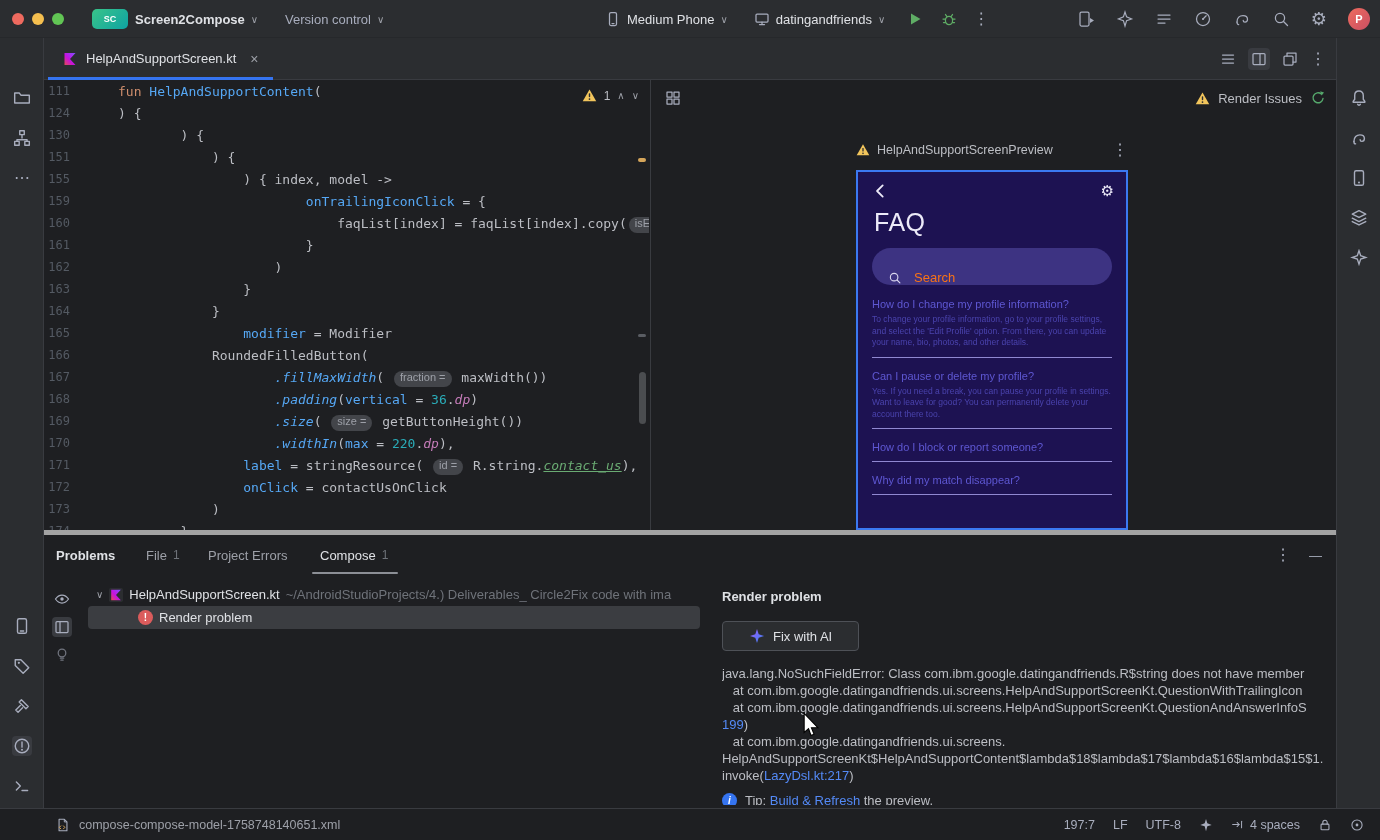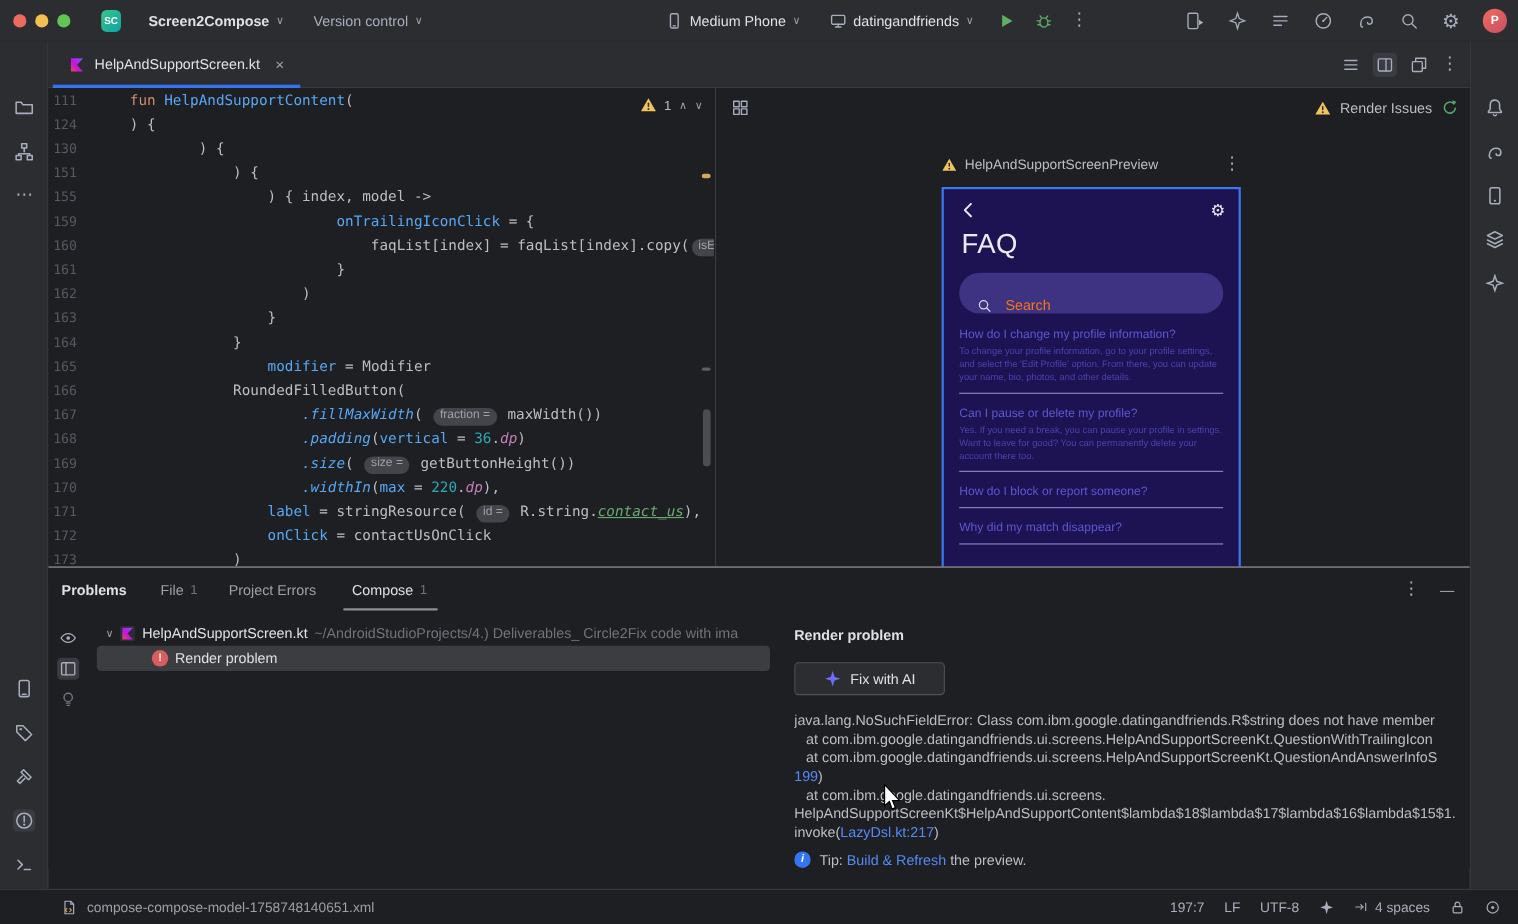--- a/index.html
+++ b/index.html
@@ -8,21 +8,21 @@
         font-family:"Liberation Sans",sans-serif; font-size:13px; color:#DFE1E5; cursor:default; }
   .abs{ position:absolute; }
   svg{ display:block; }
   .ic{ width:18px; height:18px; }
   .ic16{ width:16px; height:16px; }
   .stroke{ fill:none; stroke:#A8ADBD; stroke-width:1.25; stroke-linecap:round; stroke-linejoin:round; }
 
   
   #titlebar{ left:0; top:0; width:1380px; height:38px; background:#2B2D30; border-bottom:1px solid #26282B; }
   .light{ position:absolute; top:13px; width:12px; height:12px; border-radius:50%; }
-  #chip-sc{ position:absolute; left:92px; top:9px; width:18px; height:20px; border-radius:5px;
+  #chip-sc{ position:absolute; left:92px; top:9px; width:36px; height:20px; border-radius:5px;
             background:linear-gradient(135deg,#39C489,#0FA3A3); color:#fff; font-size:9px; font-weight:bold;
             display:flex; align-items:center; justify-content:center; }
   .tb-item{ position:absolute; top:0; height:38px; display:flex; align-items:center; gap:6px;margin-left:13px; }
   .tb-name{ font-weight:600; color:#DFE1E5; }
   .tb-dim{ color:#A8ADBD; }
   .chev{ color:#9DA0A8; font-size:10px; }
   #tb-center{ left:592px; }
   #tb-right{ right:10px; gap:21px; }
   .avatar{ width:22px; height:22px; border-radius:50%; background:linear-gradient(135deg,#EE6B5E,#C94F63);
            color:#fff; font-size:11px; font-weight:bold; display:flex; align-items:center; justify-content:center; }
@@ -69,21 +69,21 @@
   #frame .top-icons{ position:absolute; left:14px; right:12px; top:10px; display:flex; align-items:center; }
   #faq-title{ position:absolute; left:16px; top:36px; font-size:25px; color:#ECEAF8; letter-spacing:.5px; }
   #pill{ position:absolute; left:14px; top:76px; width:240px; height:37px; border-radius:19px; background:#3D3382;
          display:flex; align-items:flex-end; gap:12px; padding:0 16px; color:#f97316; font-size:13px; }
   #faq-list{ position:absolute; left:14px; top:126px; width:240px; }
   .faq-q{ color:#5E57D2; font-size:11px; font-weight:500; margin-bottom:4px; }
   .faq-a{ color:#4A43AE; font-size:8.5px; line-height:11.5px; margin-bottom:6px; }
   .faq-div{ height:1px; background:#A59DE8; opacity:.85; margin:8px 0 12px; }
 
   
-  #problems{ left:44px; top:515px; width:1292px; height:275px; background:#1E1F22; border-top:1px solid #a3a3a3; }
+  #problems{ left:44px; top:530px; width:1292px; height:275px; background:#1E1F22; border-top:5px solid #a3a3a3; }
   #pb-tabs{ position:absolute; left:0; top:0; width:100%; height:40px; }
   .pb-tab{ position:absolute; top:0; height:40px; display:flex; align-items:center; gap:6px; font-size:13px; color:#9DA0A8; }
   .pb-count{ color:#6F737A; font-size:12px; }
   #pb-title{ left:12px; color:#DFE1E5; font-weight:600; }
   #tab-compose{ color:#DFE1E5; }
   #tab-underline{ position:absolute; left:268px; top:37px; width:86px; height:2px; background:#8C8F96; border-radius:1px; }
   #pb-actions{ position:absolute; right:14px; top:0; height:40px; display:flex; align-items:center; gap:18px; }
   #pb-strip{ position:absolute; left:0; top:44px; width:36px; bottom:0; }
   #pb-tree{ position:absolute; left:36px; top:44px; width:642px; bottom:0; overflow:hidden; }
   .tree-row{ position:absolute; left:0; height:23px; display:flex; align-items:center; gap:6px; white-space:nowrap; }

